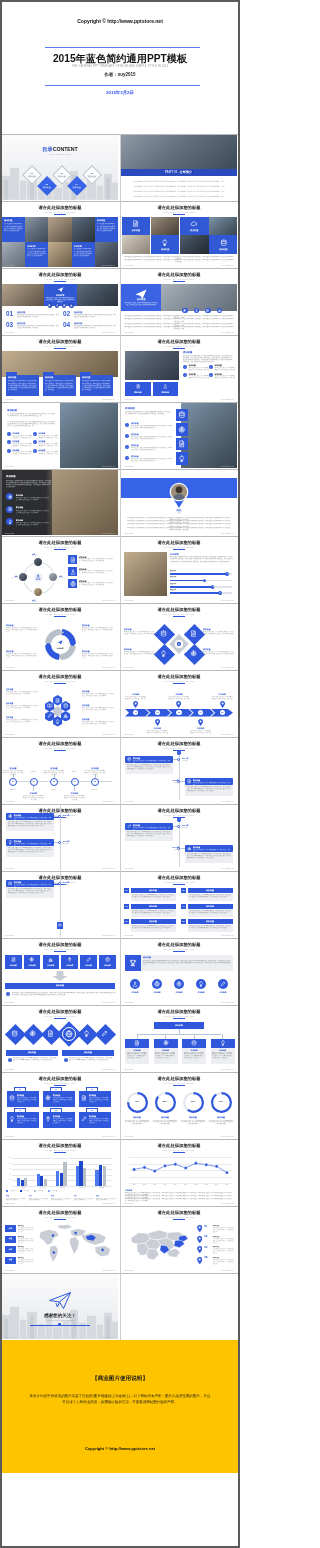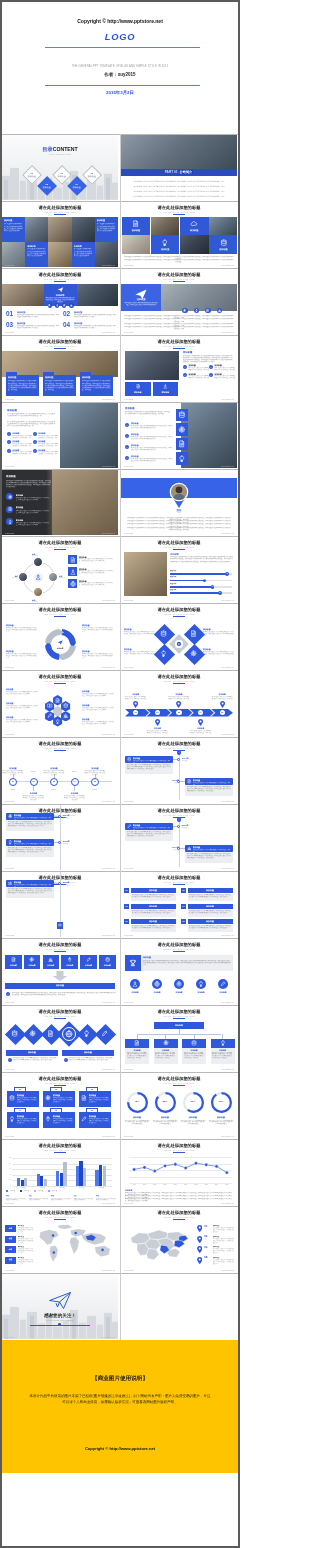--- a/index.html
+++ b/index.html
@@ -56,22 +56,22 @@
   .ycopy{position:absolute;top:106px;left:0;width:100%;text-align:center;
          font-size:4.1px;font-weight:bold;color:#111;}
 </style>
 </head>
 <body>
 
 <div id="page">
 
   <div id="header">
     <div class="copyright">Copyright © http://www.pptstore.net</div>
-    <div class="logo">LOGO</div>
     <div class="hrule r1"></div>
+    <div class="maintitle">2015年蓝色简约通用PPT模板</div>
     <div class="subtitle-en">THE GENERAL PPT TEMPLATE OF BLUE AND SIMPLE STYLE IN 2015</div>
     <div class="author">作者：xuy2015</div>
     <div class="hrule r2"></div>
     <div class="datebadge">2015年3月2日</div>
   </div>
 
   <div id="grid">
       <div class="row">
         <div class="rowline"></div>
         <div class="coldiv"></div>

